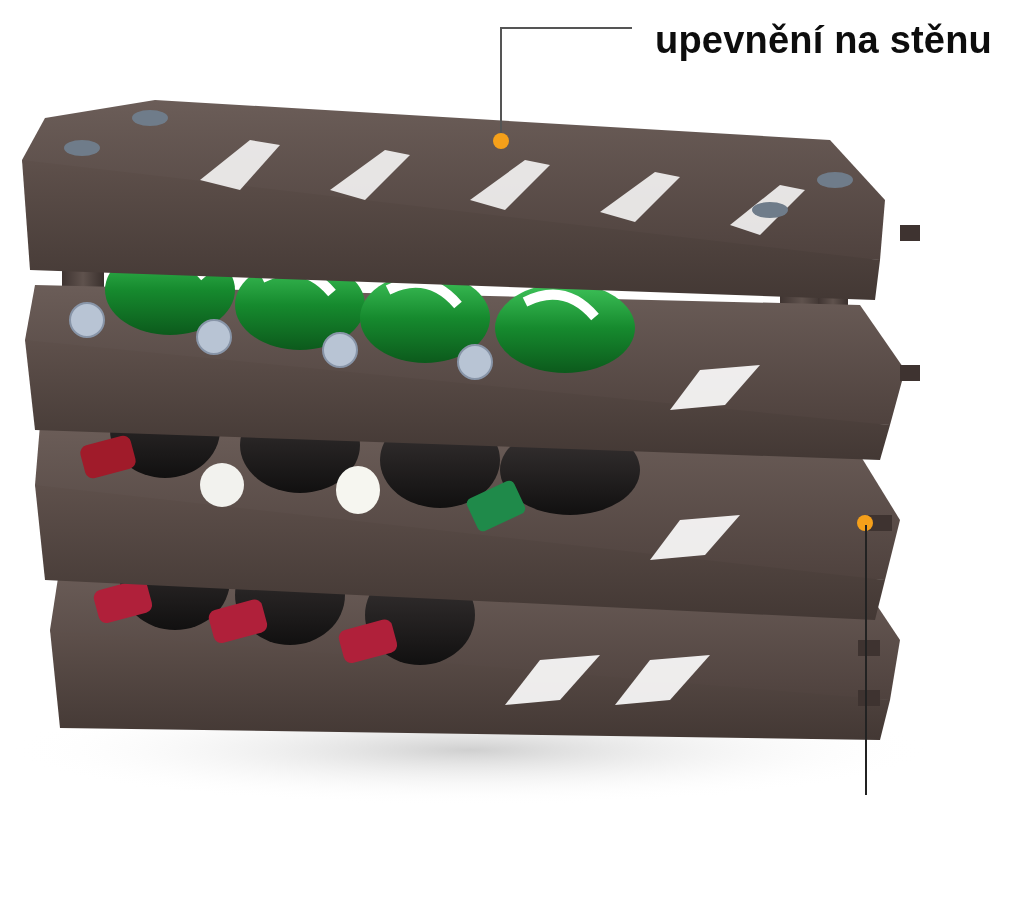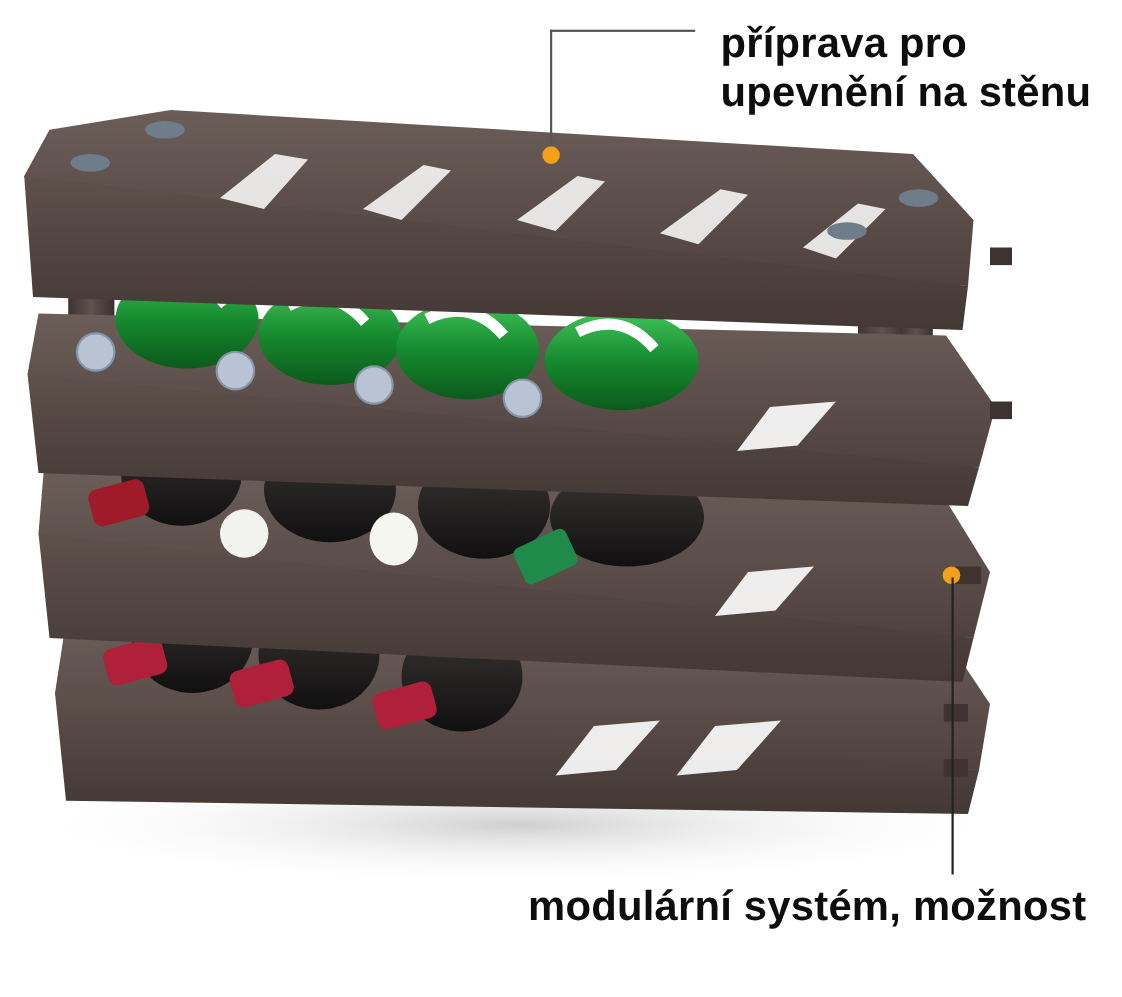--- a/index.html
+++ b/index.html
@@ -144,22 +144,20 @@
       <ellipse cx="835" cy="180" rx="18" ry="8" fill="#6f7c8a"></ellipse>
       <ellipse cx="770" cy="210" rx="18" ry="8" fill="#6f7c8a"></ellipse>
       <rect x="900" y="225" width="20" height="16" fill="#3e3330"></rect>
     </g>
   </svg>
 
   <div class="line" style="left:500px; top:27px; width:132px; height:2px;"></div>
   <div class="line" style="left:500px; top:27px; width:2px; height:112px;"></div>
   <div class="dot" style="left:493px; top:133px;"></div>
   <div class="label label-top">
-    <div>příprava pro</div>
     <div>upevnění na stěnu</div>
   </div>
 
   <div class="dot" style="left:857px; top:515px;"></div>
   <div class="line" style="left:865px; top:525px; width:2px; height:270px; background:#222;"></div>
   <div class="label label-bottom">
-    <div>modulární systém, možnost</div>
   </div>
 </div>
 
 </body></html>

